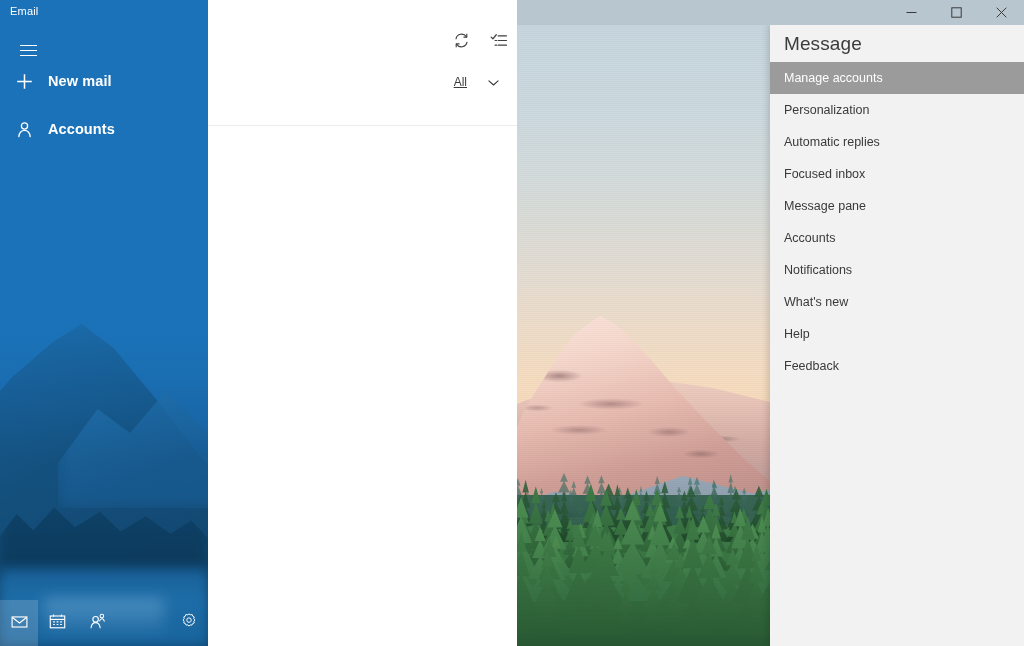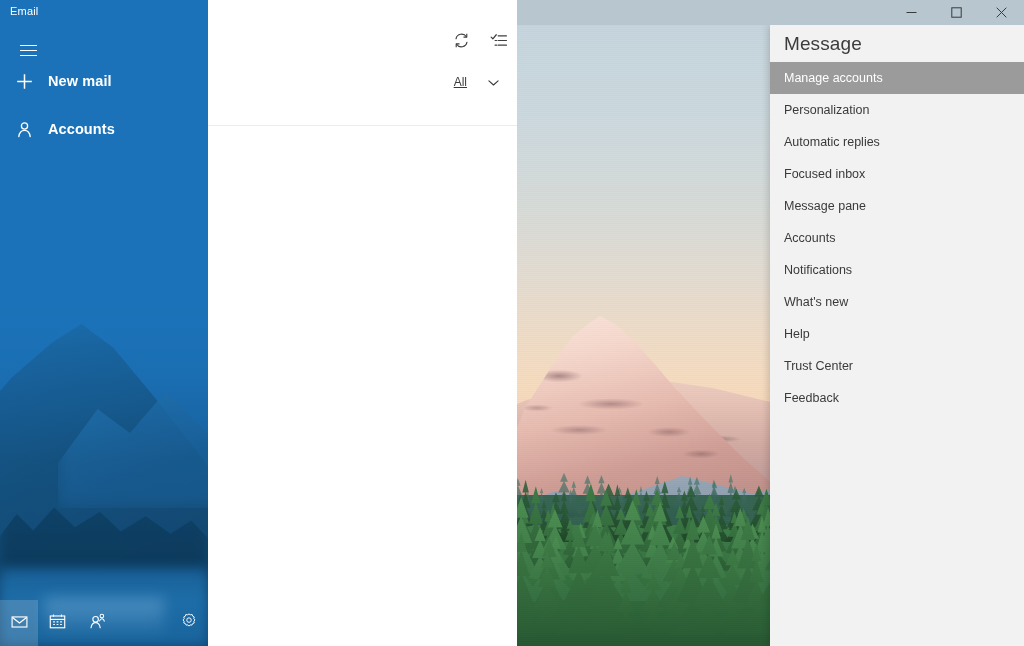--- a/index.html
+++ b/index.html
@@ -631,23 +631,20 @@
         <div class="set-item">
           <span>Notifications</span>
         </div>
         <div class="set-item">
           <span>What's new</span>
         </div>
         <div class="set-item">
           <span>Help</span>
         </div>
         <div class="set-item">
-          <span>Trust Center</span>
-        </div>
-        <div class="set-item">
           <span>Feedback</span>
         </div>
       </div>
   </div>
 
   <div class="titlebar">
     <div class="tb-left"></div>
     <div class="tb-mid"></div>
     <div class="tb-right"></div>
     <div class="tb-title">Email</div>

